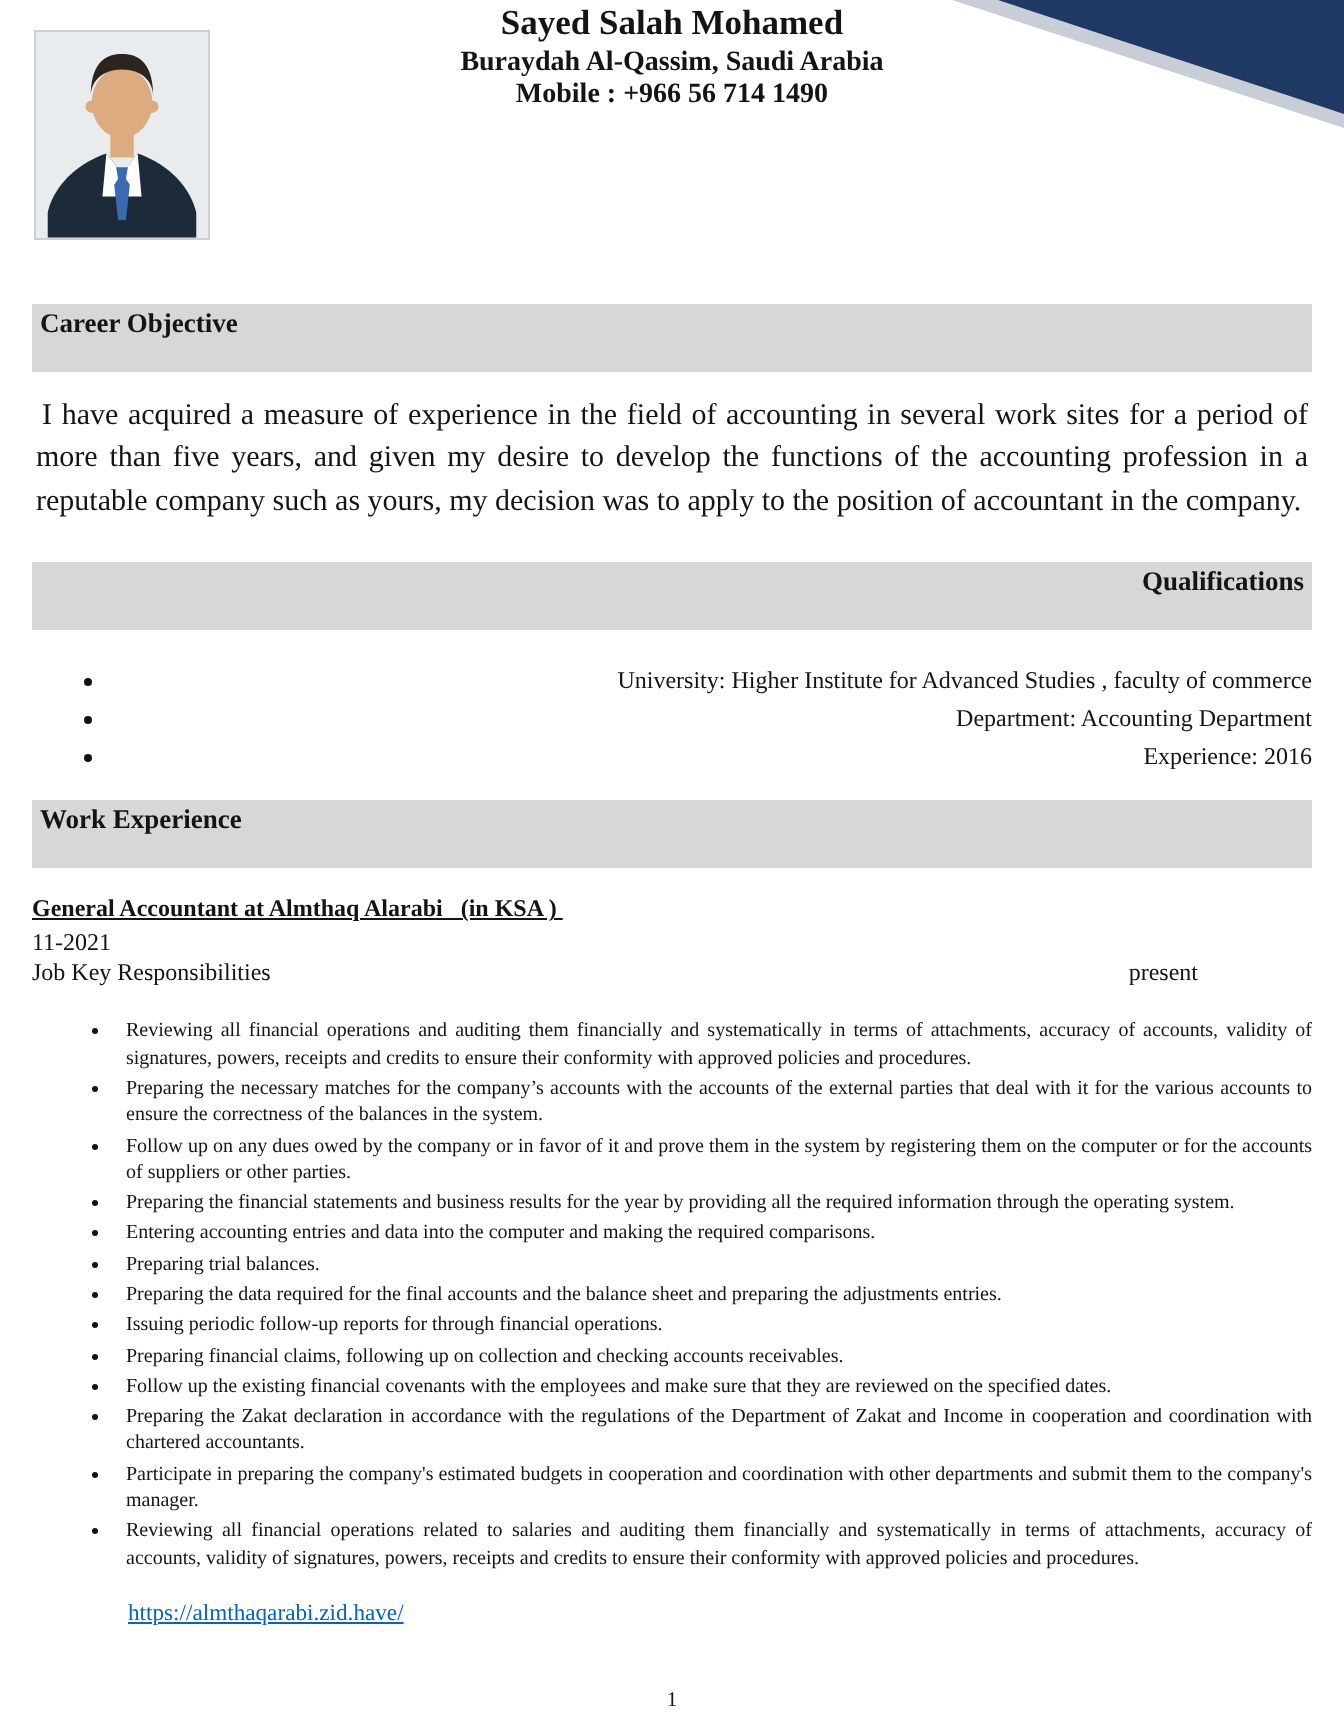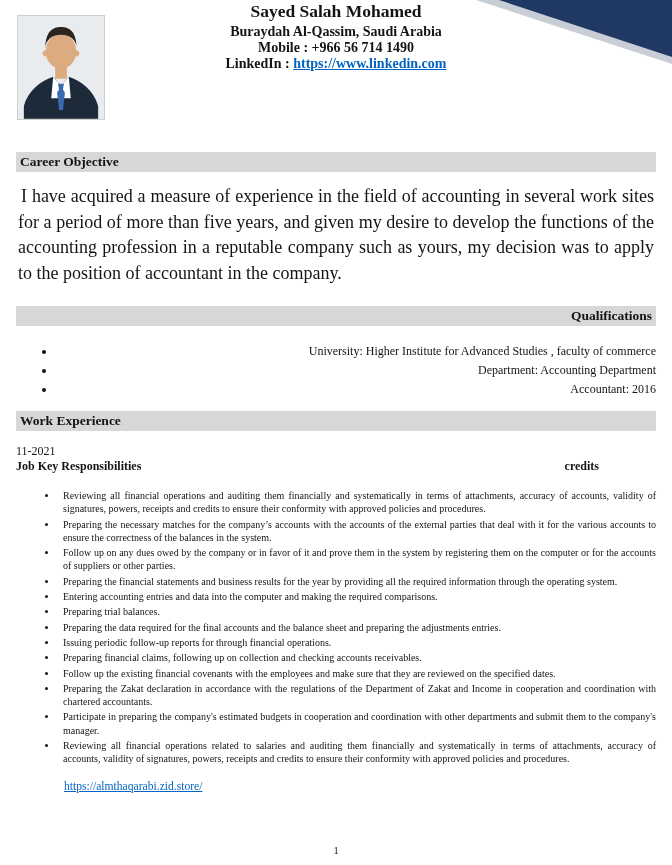--- a/index.html
+++ b/index.html
@@ -31,39 +31,39 @@
   .photo svg { display:block; width:100%; height:100%; }
   .header-text { text-align:center; line-height:16px; }
   .person-name { font-size:17.5px; font-weight:bold; line-height:22px; margin-bottom:2px; }
   .hline { font-size:14px; font-weight:bold; }
   a.link { color:var(--link,#0563c1); text-decoration:underline; font-weight:bold; cursor:pointer; }
 
   
   .section-bar {
     background:var(--section_bar,#d7d7d7);
     font-size:13.5px; font-weight:bold;
-    padding:2px 4px 2px 4px; line-height:16px;
+    padding:2px 4px 16px 4px; line-height:16px;
   }
   .mt-career { margin-top:12px; }
   .mt-qual   { margin-top:19px;text-align:right; }
   .mt-work   { margin-top:14px; }
 
   .objective {
-    margin:12px 2px 0 2px; font-size:18px; line-height:1.43;
+    margin:12px 2px 0 2px; font-size:15px; line-height:1.43;
     text-align:justify; text-indent:3px;
   }
 
   ul.quals { margin:17px 0 0 0; padding-left:40px; list-style:disc; font-size:12px;text-align:right; }
   ul.quals li { padding-left:2px; margin-bottom:3px; line-height:16px; }
   .q-label { display:inline-block; width:78px; }
 
   .job-block { margin-top:13px; }
   .job-title { font-size:12px; font-weight:bold; text-decoration:underline; white-space:pre-wrap; }
   .period-start { text-align:left; padding-right:57px; font-size:12px; line-height:15px; margin-top:2px; }
-  .resp-row { display:flex; justify-content:space-between; font-size:12px; line-height:15px;font-weight:bold; }
+  .resp-row { display:flex; justify-content:space-between; font-size:12px; line-height:15px; }
   .resp-row .right { padding-right:57px; }
 
   ul.resp { margin:15px 0 0 0; padding-left:42px; list-style:disc; font-size:10px; }
   ul.resp li { padding-left:5px; margin-bottom:2px; line-height:1.33; text-align:justify; }
 
   .store-link-wrap { margin:14px 0 0 48px; font-size:11.6px; }
   .store-link-wrap a { font-weight:normal; }
 
   .page-number {
     position:absolute; left:0; bottom:9px; width:100%;
@@ -90,42 +90,42 @@
         <path d="M6 105 L6 92 C10 76 24 66 36 62 L44 72 L52 62 C64 66 78 76 82 92 L82 105 Z" style="fill:var(--suit,#1d2a3a)"></path>
         <path d="M36 62 L44 72 L52 62 L54 84 L34 84 Z" style="fill:var(--shirt,#ffffff)"></path>
         <path d="M41 69 L47 69 L46 75 L42 75 Z" style="fill:var(--tie,#3a6ab0)"></path>
         <path d="M44 72 L40 78 L42 96 L46 96 L48 78 Z" style="fill:var(--tie,#3a6ab0)"></path>
       </svg>
     </div>
     <div class="header-text">
       <div class="person-name">Sayed Salah Mohamed</div>
       <div class="hline">Buraydah Al-Qassim, Saudi Arabia</div>
       <div class="hline">Mobile : +966 56 714 1490</div>
-      <div class="hline"><span>LinkedIn : </span><a class="link">https://www.linkedin.com</a></div>
     </div>
   </header>
 
   <div class="section-bar mt-career">Career Objective</div>
   <p class="objective">I have acquired a measure of experience in the field of accounting in several work sites for a period of more than five years, and given my desire to develop the functions of the accounting profession in a reputable company such as yours, my decision was to apply to the position of accountant in the company.</p>
 
   <div class="section-bar mt-qual">Qualifications</div>
   <ul class="quals">
 
   <li><span class="q-label">University</span><span>: </span><span>Higher Institute for Advanced Studies , faculty of commerce</span></li>
       <li><span class="q-label">Department</span><span>: </span><span>Accounting Department</span></li>
-      <li><span class="q-label">Accountant</span><span>: </span><span>2016</span></li>
+      <li><span class="q-label">Experience</span><span>: </span><span>2016</span></li>
     </ul>
 
   <div class="section-bar mt-work">Work Experience</div>
 
   <div class="job-block">
+    <div class="job-title">General Accountant at Almthaq Alarabi   (in KSA ) </div>
     <div class="period-start">11-2021</div>
     <div class="resp-row">
       <span>Job Key Responsibilities</span>
-      <span class="right">credits</span>
+      <span class="right">present</span>
     </div>
   </div>
 
   <ul class="resp">
 
   <li>Reviewing all financial operations and auditing them financially and systematically in terms of attachments, accuracy of accounts, validity of signatures, powers, receipts and credits to ensure their conformity with approved policies and procedures.</li>
       <li>Preparing the necessary matches for the company’s accounts with the accounts of the external parties that deal with it for the various accounts to ensure the correctness of the balances in the system.</li>
       <li>Follow up on any dues owed by the company or in favor of it and prove them in the system by registering them on the computer or for the accounts of suppliers or other parties.</li>
       <li>Preparing the financial statements and business results for the year by providing all the required information through the operating system.</li>
       <li>Entering accounting entries and data into the computer and making the required comparisons.</li>
@@ -133,17 +133,17 @@
       <li>Preparing the data required for the final accounts and the balance sheet and preparing the adjustments entries.</li>
       <li>Issuing periodic follow-up reports for through financial operations.</li>
       <li>Preparing financial claims, following up on collection and checking accounts receivables.</li>
       <li>Follow up the existing financial covenants with the employees and make sure that they are reviewed on the specified dates.</li>
       <li>Preparing the Zakat declaration in accordance with the regulations of the Department of Zakat and Income in cooperation and coordination with chartered accountants.</li>
       <li>Participate in preparing the company's estimated budgets in cooperation and coordination with other departments and submit them to the company's manager.</li>
       <li>Reviewing all financial operations related to salaries and auditing them financially and systematically in terms of attachments, accuracy of accounts, validity of signatures, powers, receipts and credits to ensure their conformity with approved policies and procedures.</li>
     </ul>
 
   <div class="store-link-wrap">
-    <a class="link">https://almthaqarabi.zid.store/</a>
+    <a class="link">https://almthaqarabi.zid.have/</a>
   </div>
 
   <div class="page-number">1</div>
 </div>
 
 </body></html>

